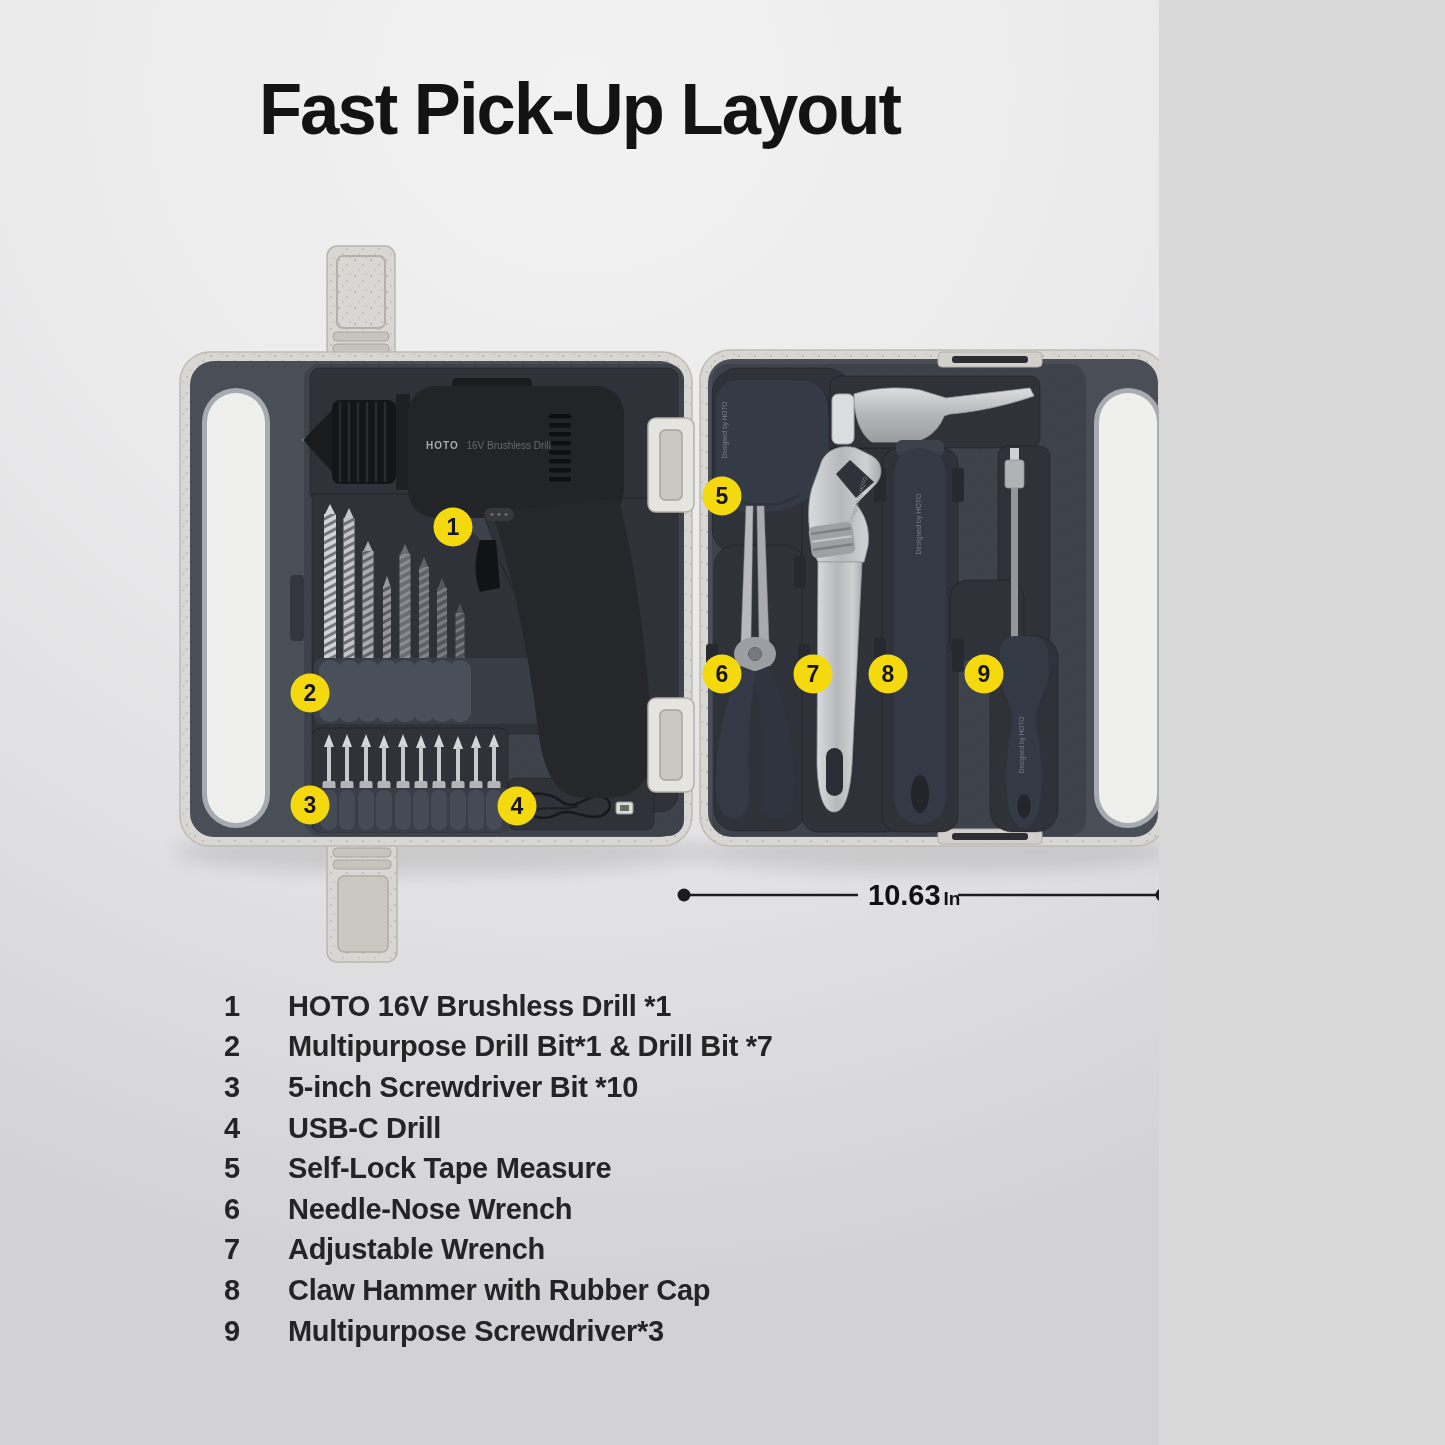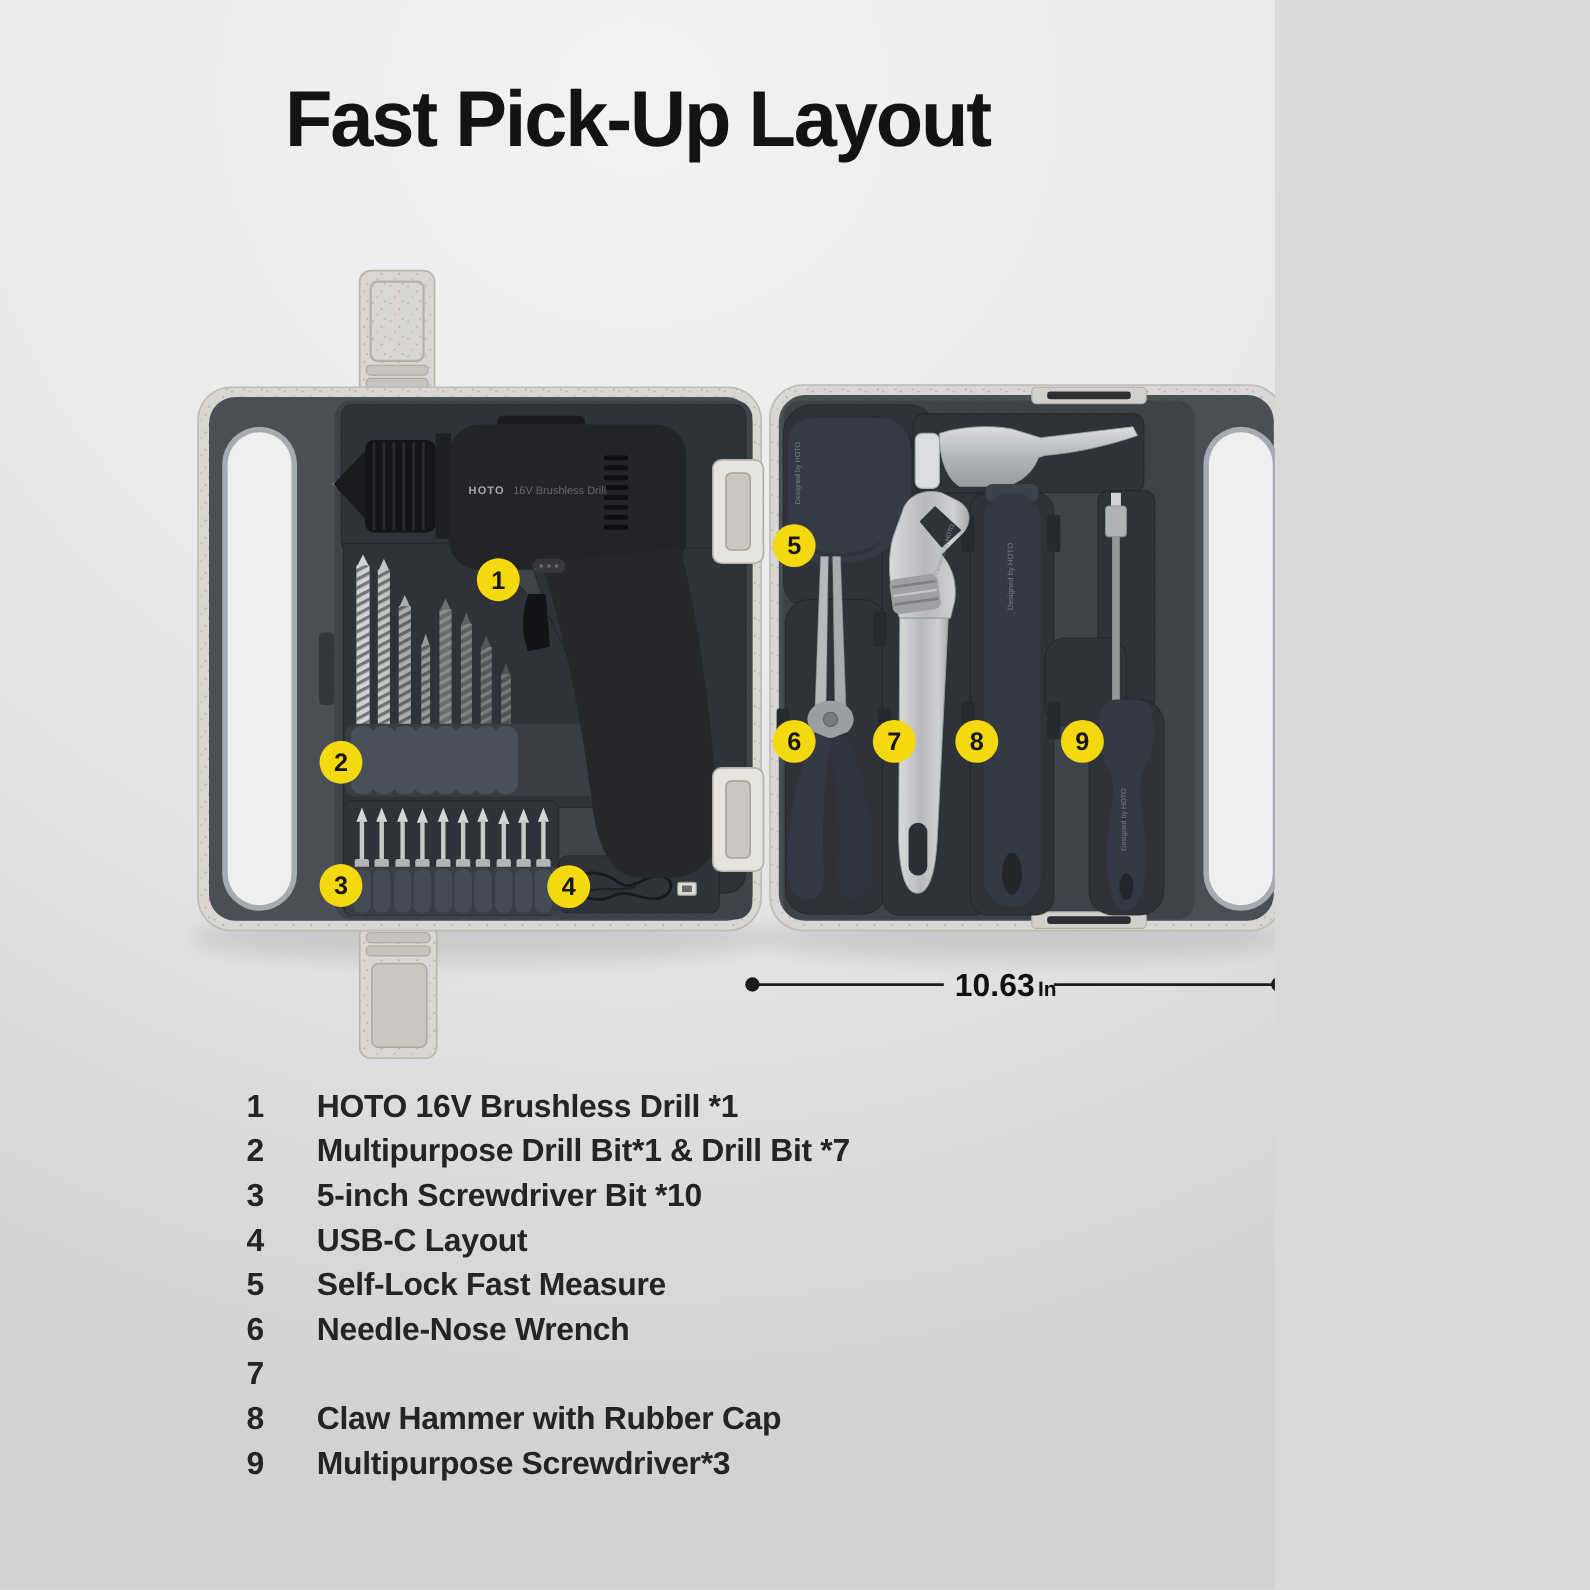--- a/index.html
+++ b/index.html
@@ -425,32 +425,33 @@
     <div class="legend-row">
       <span class="legend-num">2</span>
       <span class="legend-label">Multipurpose Drill Bit*1 &amp; Drill Bit *7</span>
     </div>
     <div class="legend-row">
       <span class="legend-num">3</span>
       <span class="legend-label">5-inch Screwdriver Bit *10</span>
     </div>
     <div class="legend-row">
       <span class="legend-num">4</span>
-      <span class="legend-label">USB-C Layout</span>
+      <span class="legend-label">USB-C Drill</span>
     </div>
     <div class="legend-row">
       <span class="legend-num">5</span>
-      <span class="legend-label">Self-Lock Fast Measure</span>
+      <span class="legend-label">Self-Lock Tape Measure</span>
     </div>
     <div class="legend-row">
       <span class="legend-num">6</span>
       <span class="legend-label">Needle-Nose Wrench</span>
     </div>
     <div class="legend-row">
       <span class="legend-num">7</span>
+      <span class="legend-label">Adjustable Wrench</span>
     </div>
     <div class="legend-row">
       <span class="legend-num">8</span>
       <span class="legend-label">Claw Hammer with Rubber Cap</span>
     </div>
     <div class="legend-row">
       <span class="legend-num">9</span>
       <span class="legend-label">Multipurpose Screwdriver*3</span>
     </div>
   </div>

